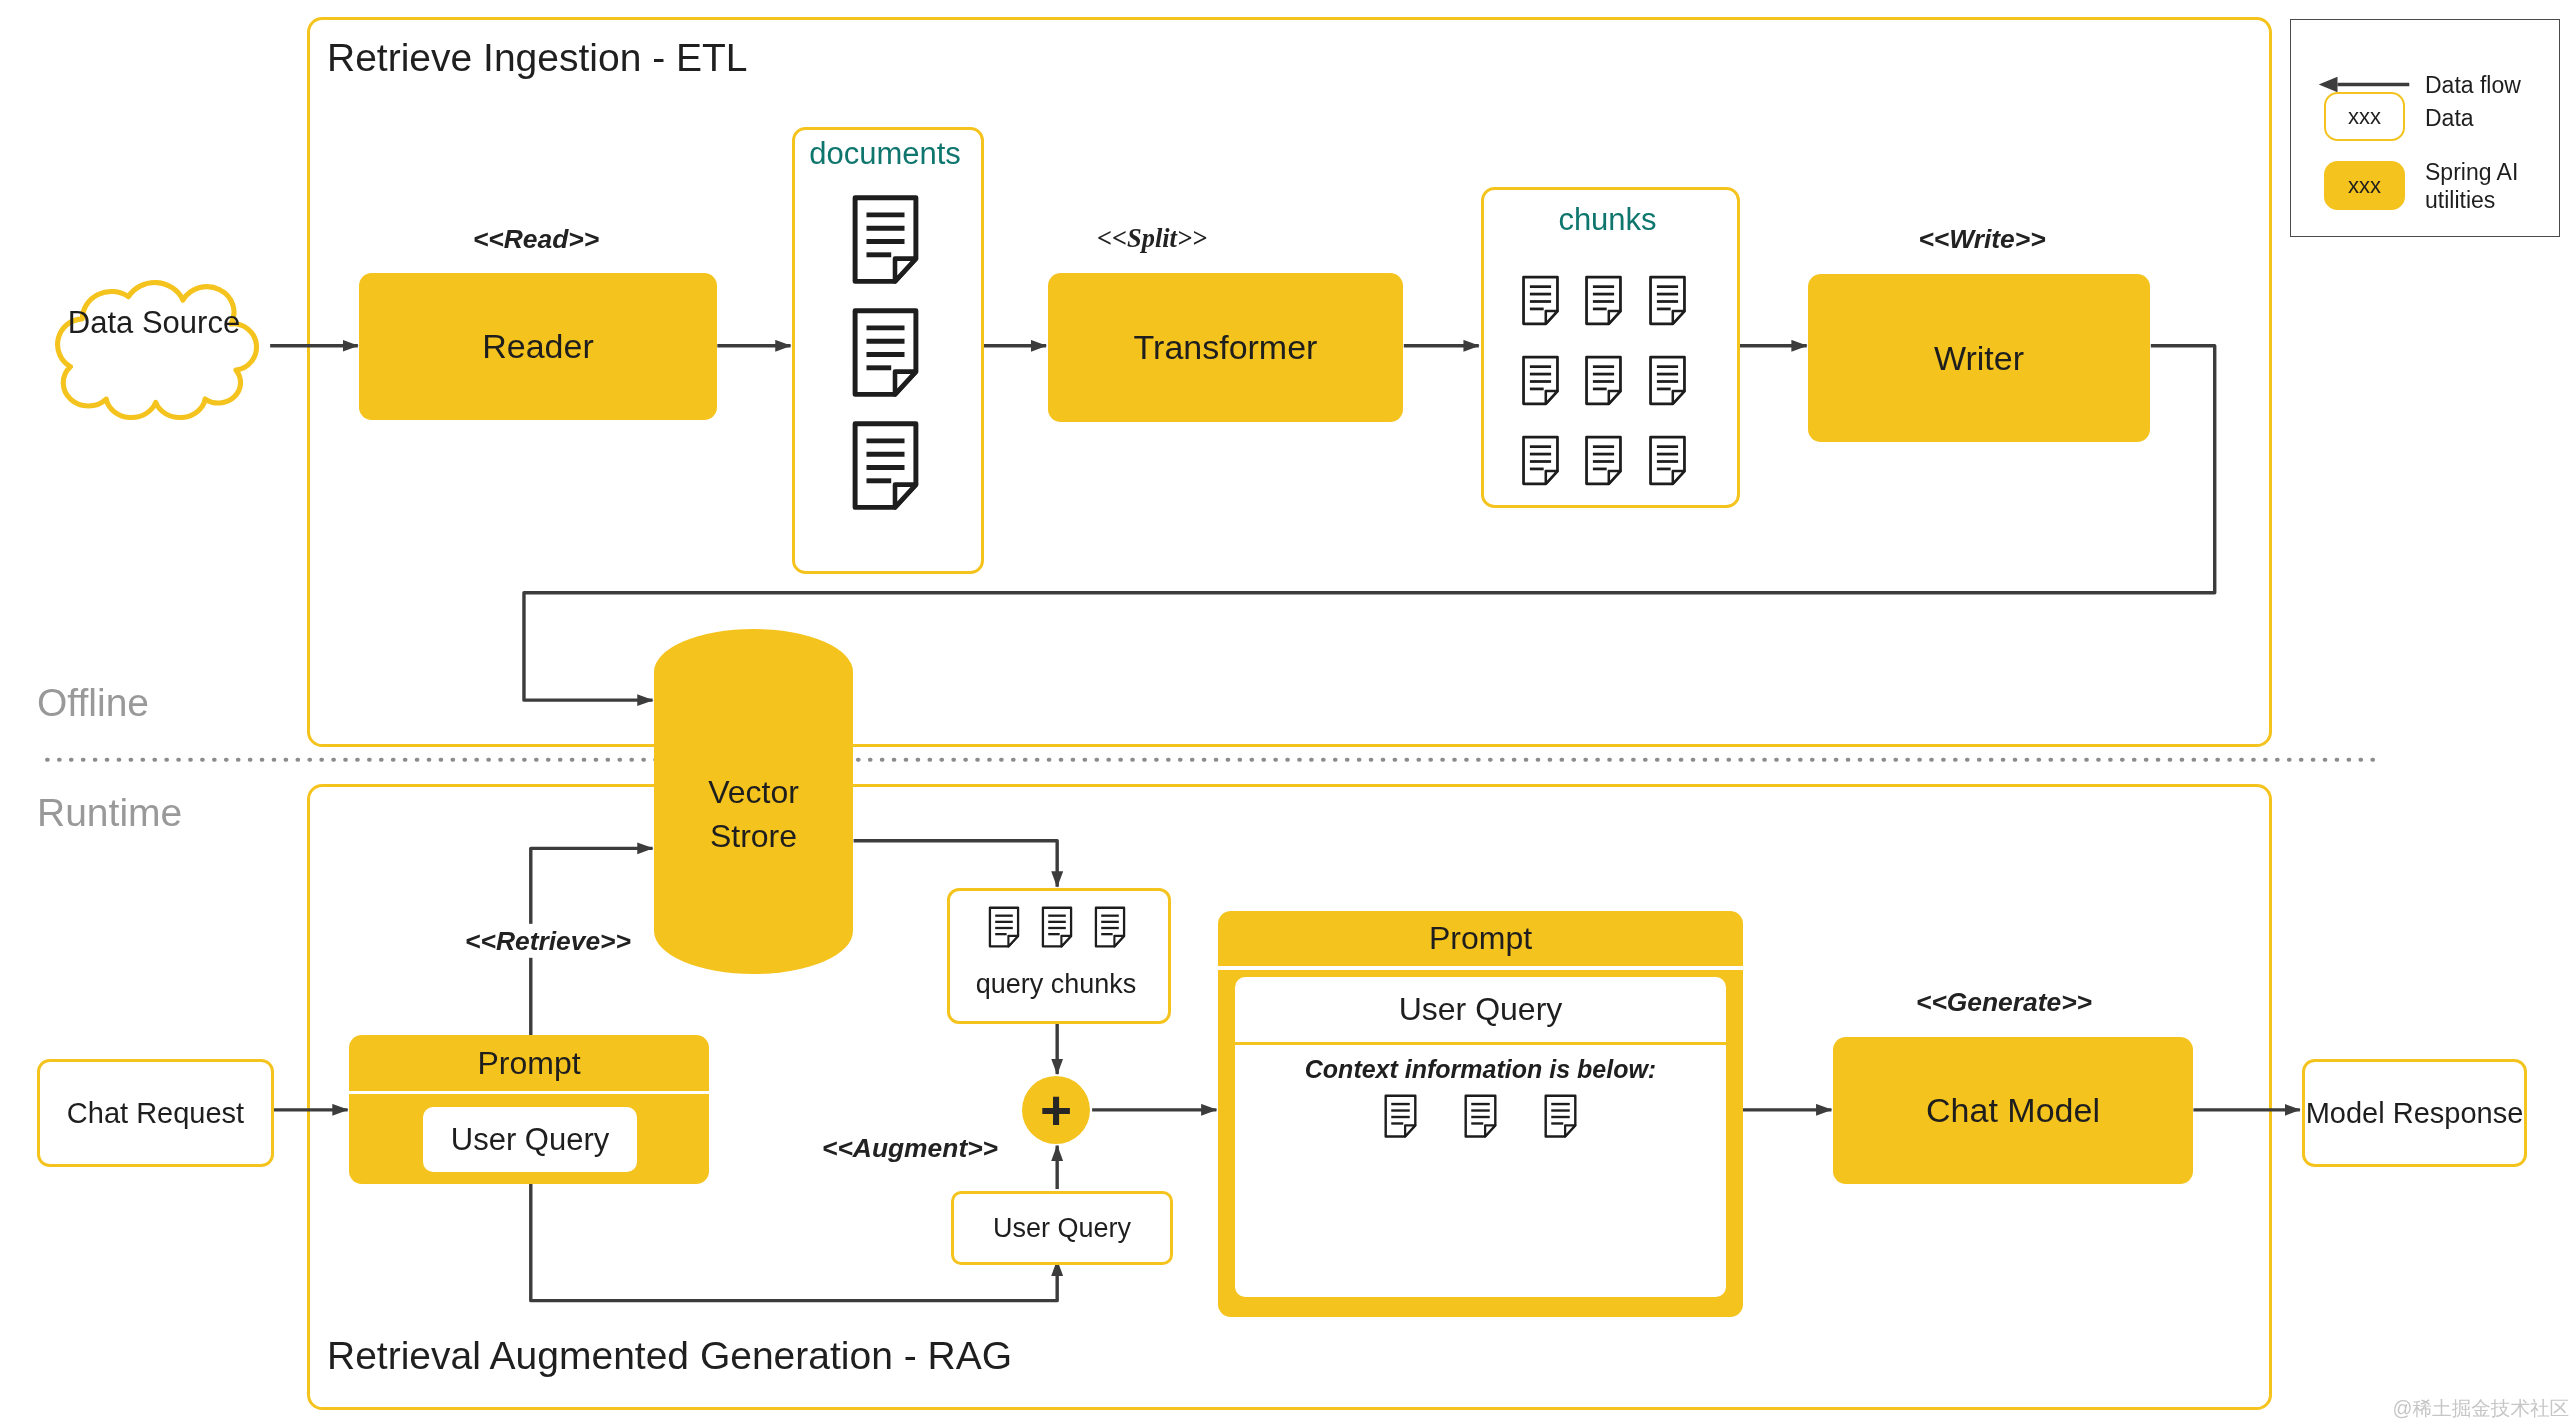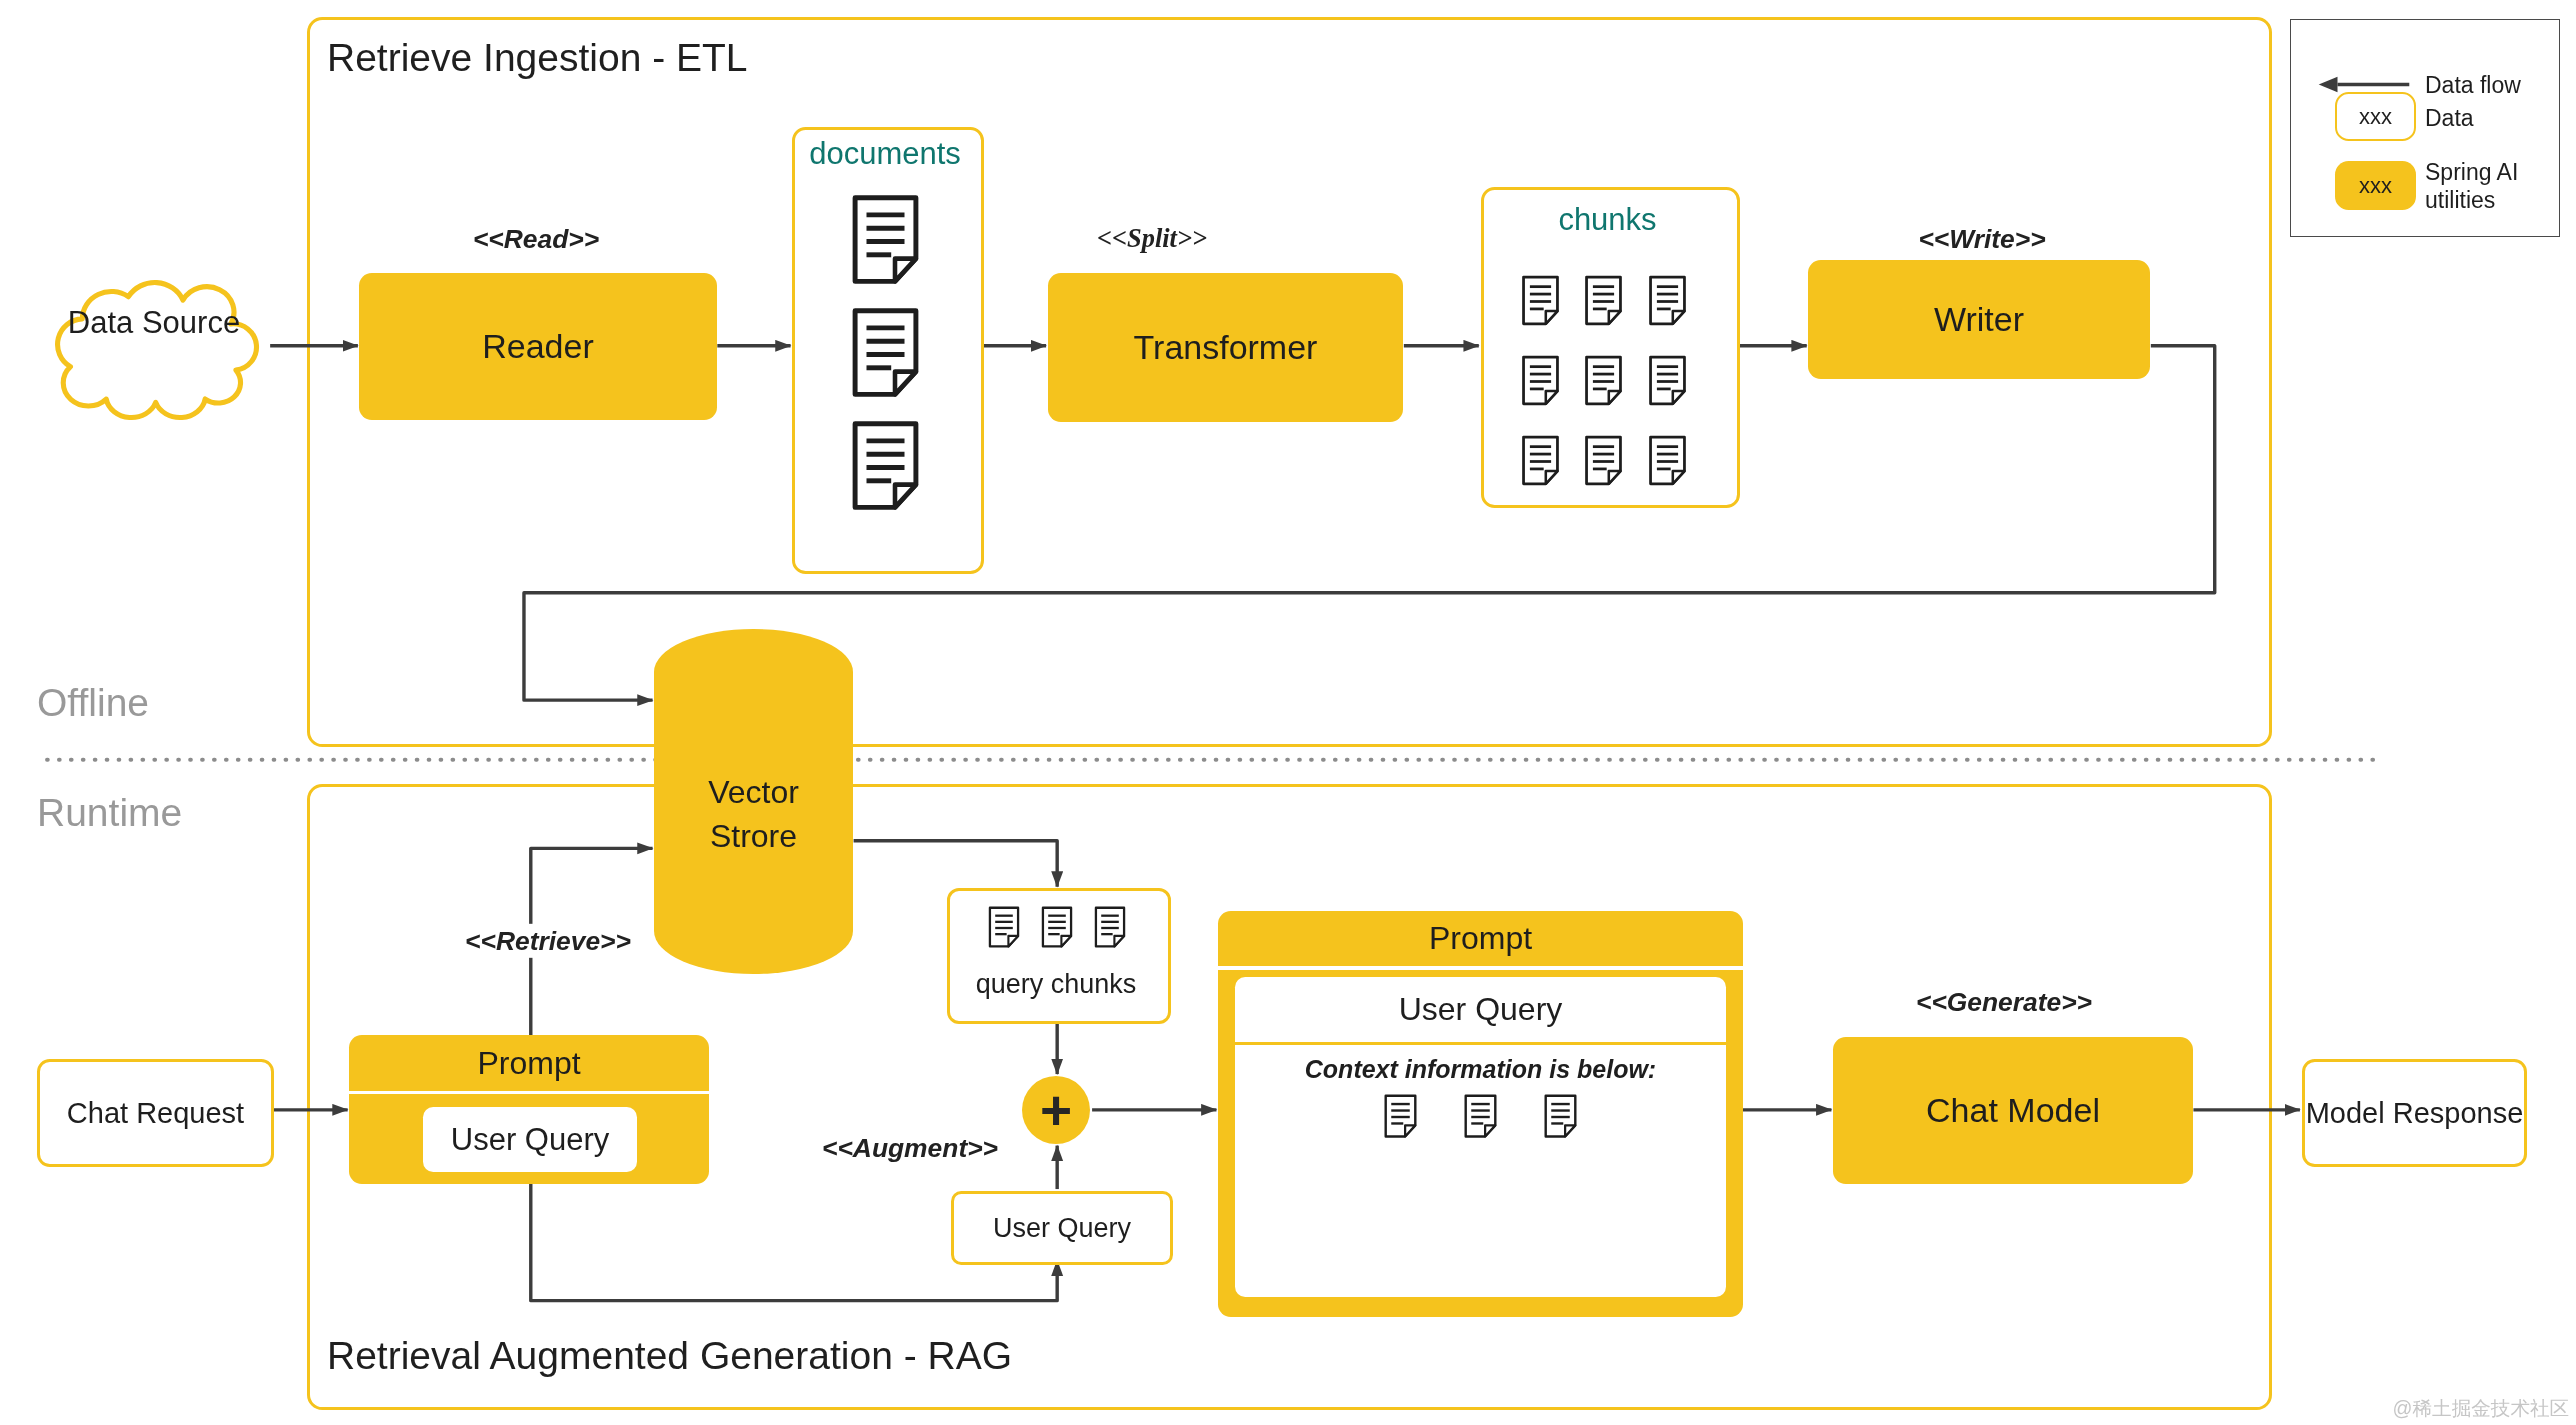--- a/index.html
+++ b/index.html
@@ -33,21 +33,21 @@
   .prompt-big{position:absolute;left:1218px;top:911px;width:525px;height:406px;background:#F5C31D;border-radius:12.8px;box-sizing:border-box;}
   .prompt-big .hdr{height:55px;display:flex;align-items:center;justify-content:center;font-size:32px;border-bottom:4.3px solid #ffffff;}
   .prompt-big .inner{position:absolute;left:17px;top:66px;width:491px;height:320px;background:#ffffff;border-radius:10.2px;box-sizing:border-box;}
   .prompt-big .inner .uq{height:65px;display:flex;align-items:center;justify-content:center;font-size:32px;border-bottom:3.4px solid #F5C31D;}
   .prompt-big .ctx-head{margin-top:10.2px;text-align:center;font-style:italic;font-weight:600;font-size:25px;}
   .prompt-big .ctx-icons{display:flex;justify-content:center;gap:43px;margin-top:8.5px;}
   .prompt-big .instruction{margin:8.5px 15.3px 0 15.3px;font-style:italic;font-weight:600;font-size:25px;line-height:31.5px;}
   
   .legend{position:absolute;left:2290px;top:19px;width:270px;height:218px;border:1.7px solid #4a4a4a;background:#ffffff;box-sizing:border-box;}
   .legend .lbl{position:absolute;left:134px;font-size:23px;color:#1e1e1e;line-height:28px;}
-  .legend .samplebox{position:absolute;left:33px;width:81px;display:flex;align-items:center;justify-content:center;font-size:22px;border-radius:13.6px;box-sizing:border-box;margin-left:11px;}
+  .legend .samplebox{position:absolute;left:33px;width:81px;display:flex;align-items:center;justify-content:center;font-size:22px;border-radius:13.6px;box-sizing:border-box;}
   
   .watermark{position:absolute;right:6.8px;top:1395px;font-size:19.6px;color:#c6c6c6;}
   svg.connector-layer{position:absolute;left:0;top:0;}
 </style>
 </head>
 <body>
 
 <div class="section-box" style="left:307px;top:17px;width:1959px;height:724px;"></div>
 <div class="section-box" style="left:307px;top:784px;width:1959px;height:620px;"></div>
 <div class="section-title" style="left:327px;top:36px;">Retrieve Ingestion - ETL</div>
@@ -197,21 +197,21 @@
       <path d="M4 2 H36 V34 L25 46 H4 Z" fill="#ffffff" stroke="#1d1d1d" stroke-width="2.6" stroke-linejoin="round"></path>
       <path d="M36 34 L25 46 L25 34 Z" fill="#ffffff" stroke="#1d1d1d" stroke-width="2.4" stroke-linejoin="round"></path>
       <line x1="10" y1="11" x2="30" y2="11" stroke="#1d1d1d" stroke-width="2.6"></line>
       <line x1="10" y1="18" x2="30" y2="18" stroke="#1d1d1d" stroke-width="2.6"></line>
       <line x1="10" y1="25" x2="30" y2="25" stroke="#1d1d1d" stroke-width="2.6"></line>
       <line x1="10" y1="32" x2="23" y2="32" stroke="#1d1d1d" stroke-width="2.6"></line>
     </svg>
   </div>
 
 <div class="stereotype" style="left:1982px;top:239px;">&lt;&lt;Write&gt;&gt;</div>
-<div class="ybox" style="left:1808px;top:260px;width:342px;height:119px;">Writer</div>
+<div class="ybox" style="left:1808px;top:274px;width:342px;height:168px;">Writer</div>
 
 <div class="cylinder">
   <div>Vector</div>
   <div>Strore</div>
 </div>
 
 <div class="wbox" style="left:37px;top:1059px;width:231px;height:102px;">Chat Request</div>
 
 <div class="prompt-small">
   <div class="hdr">Prompt</div>

